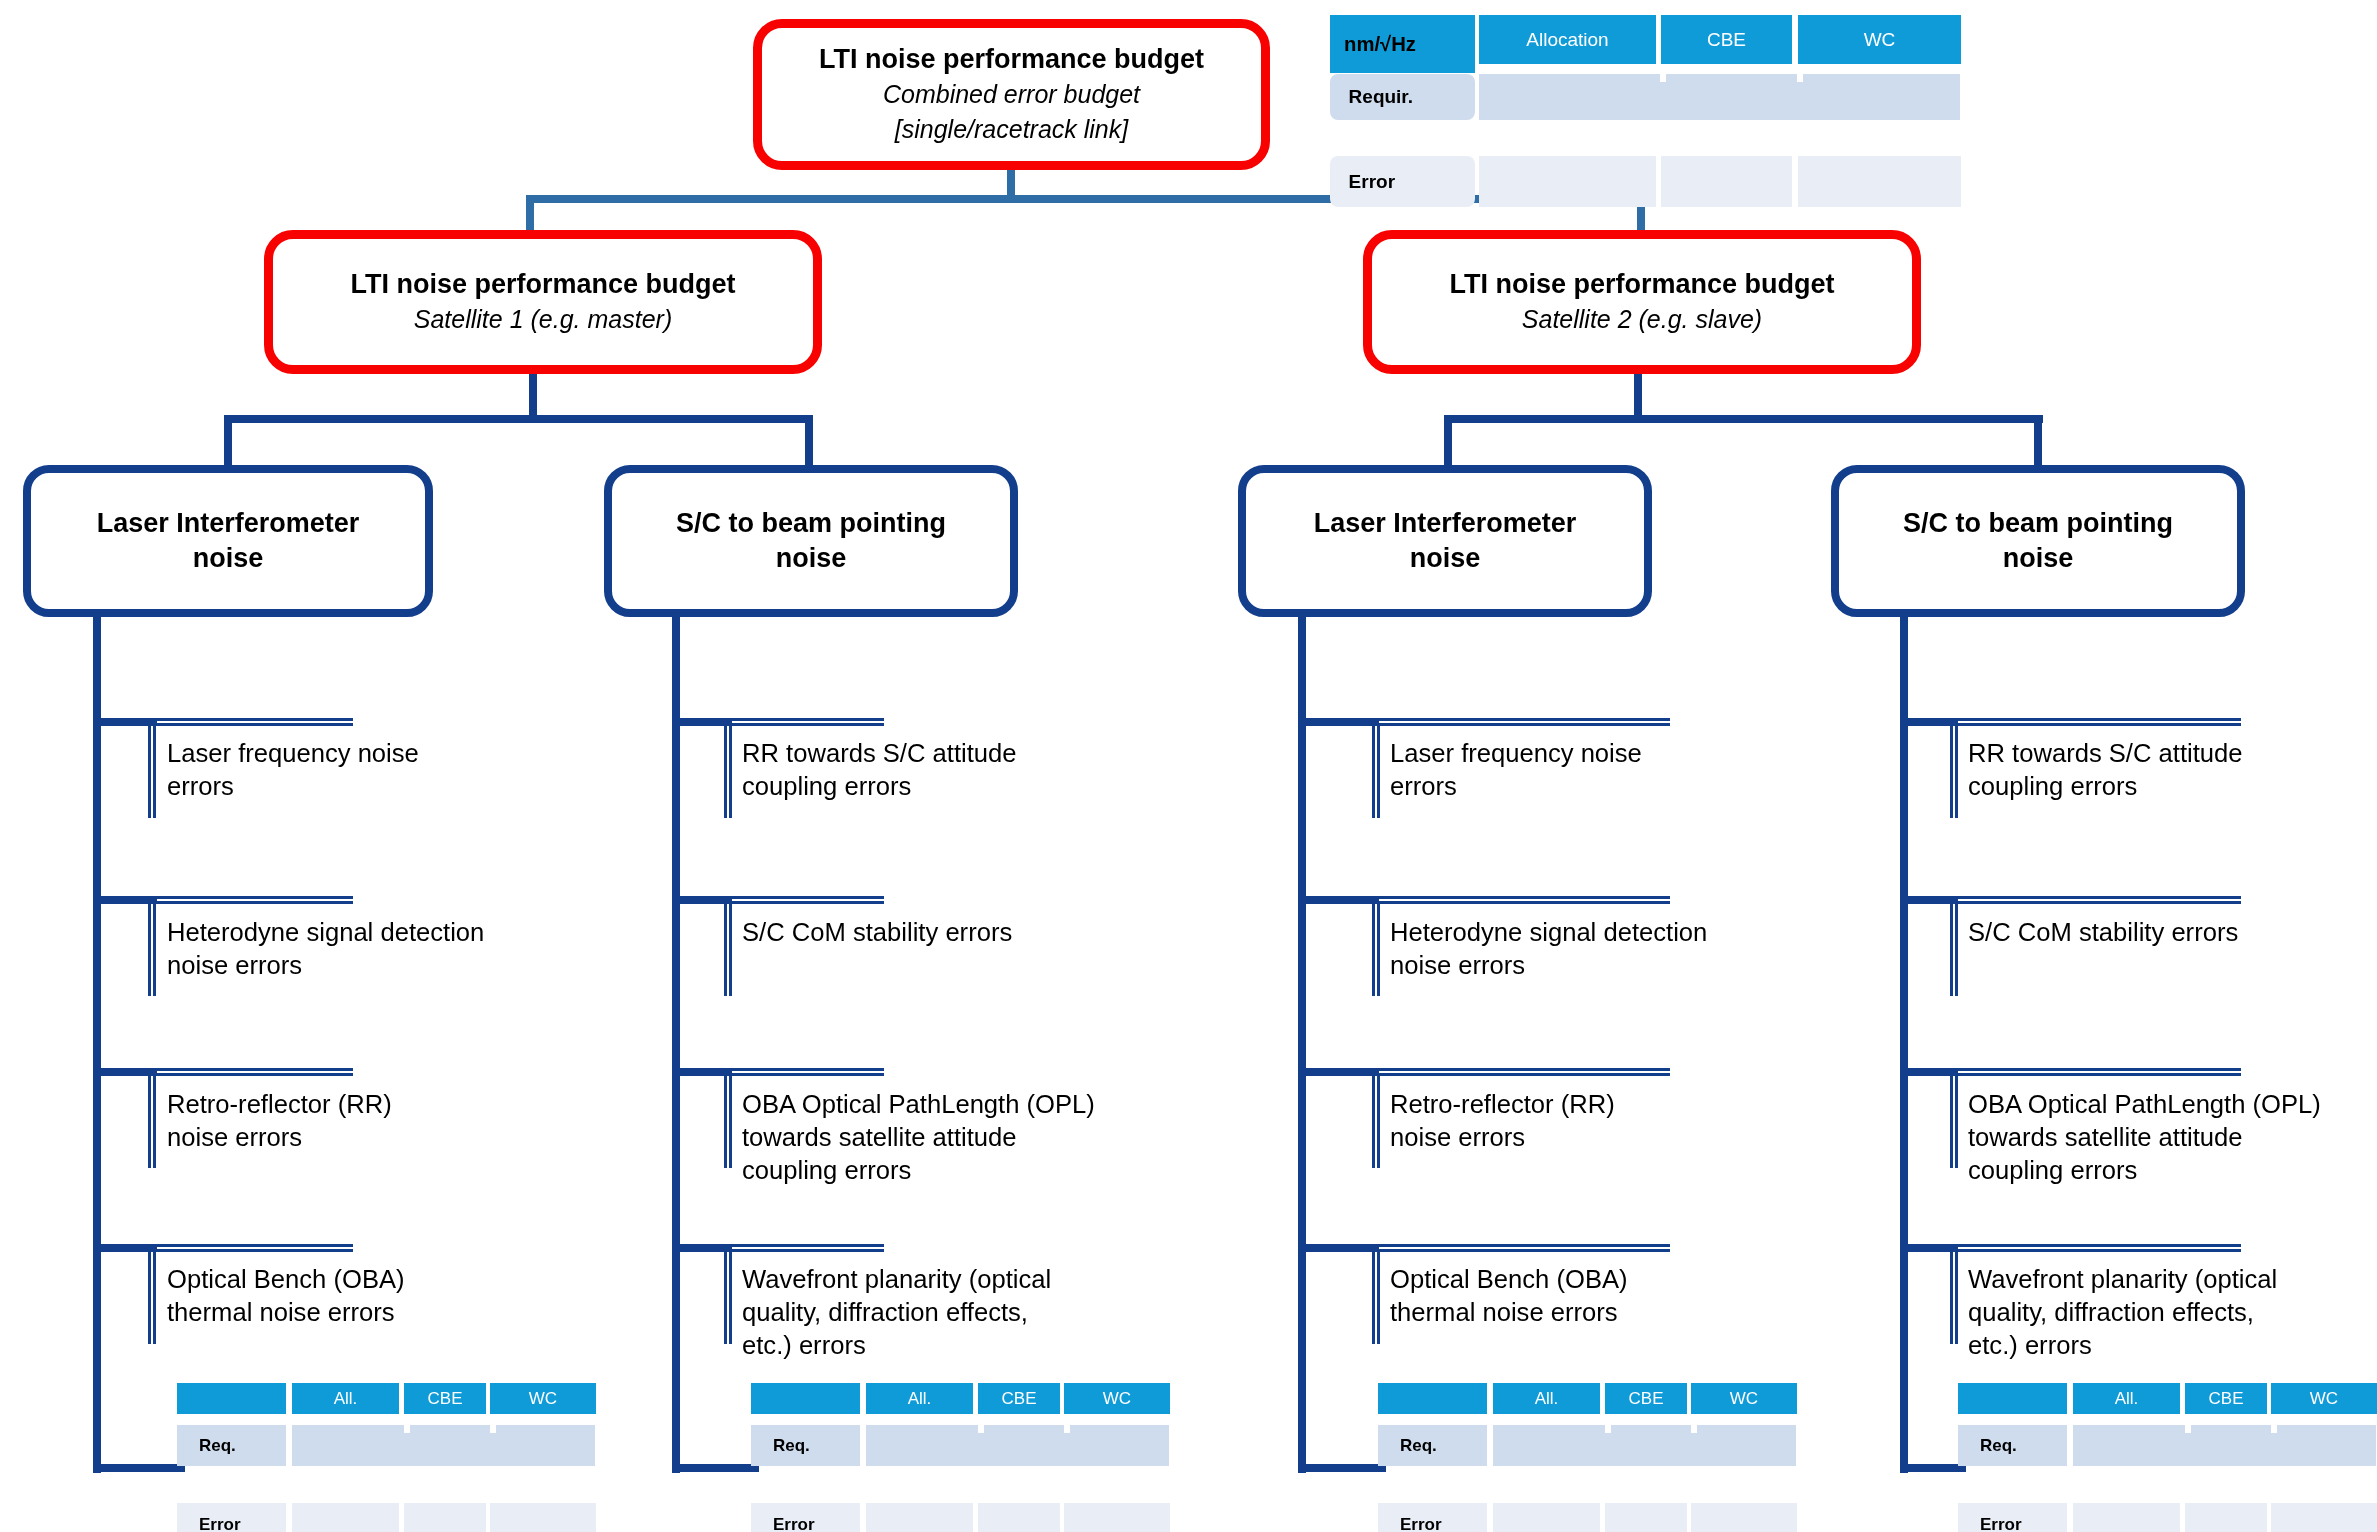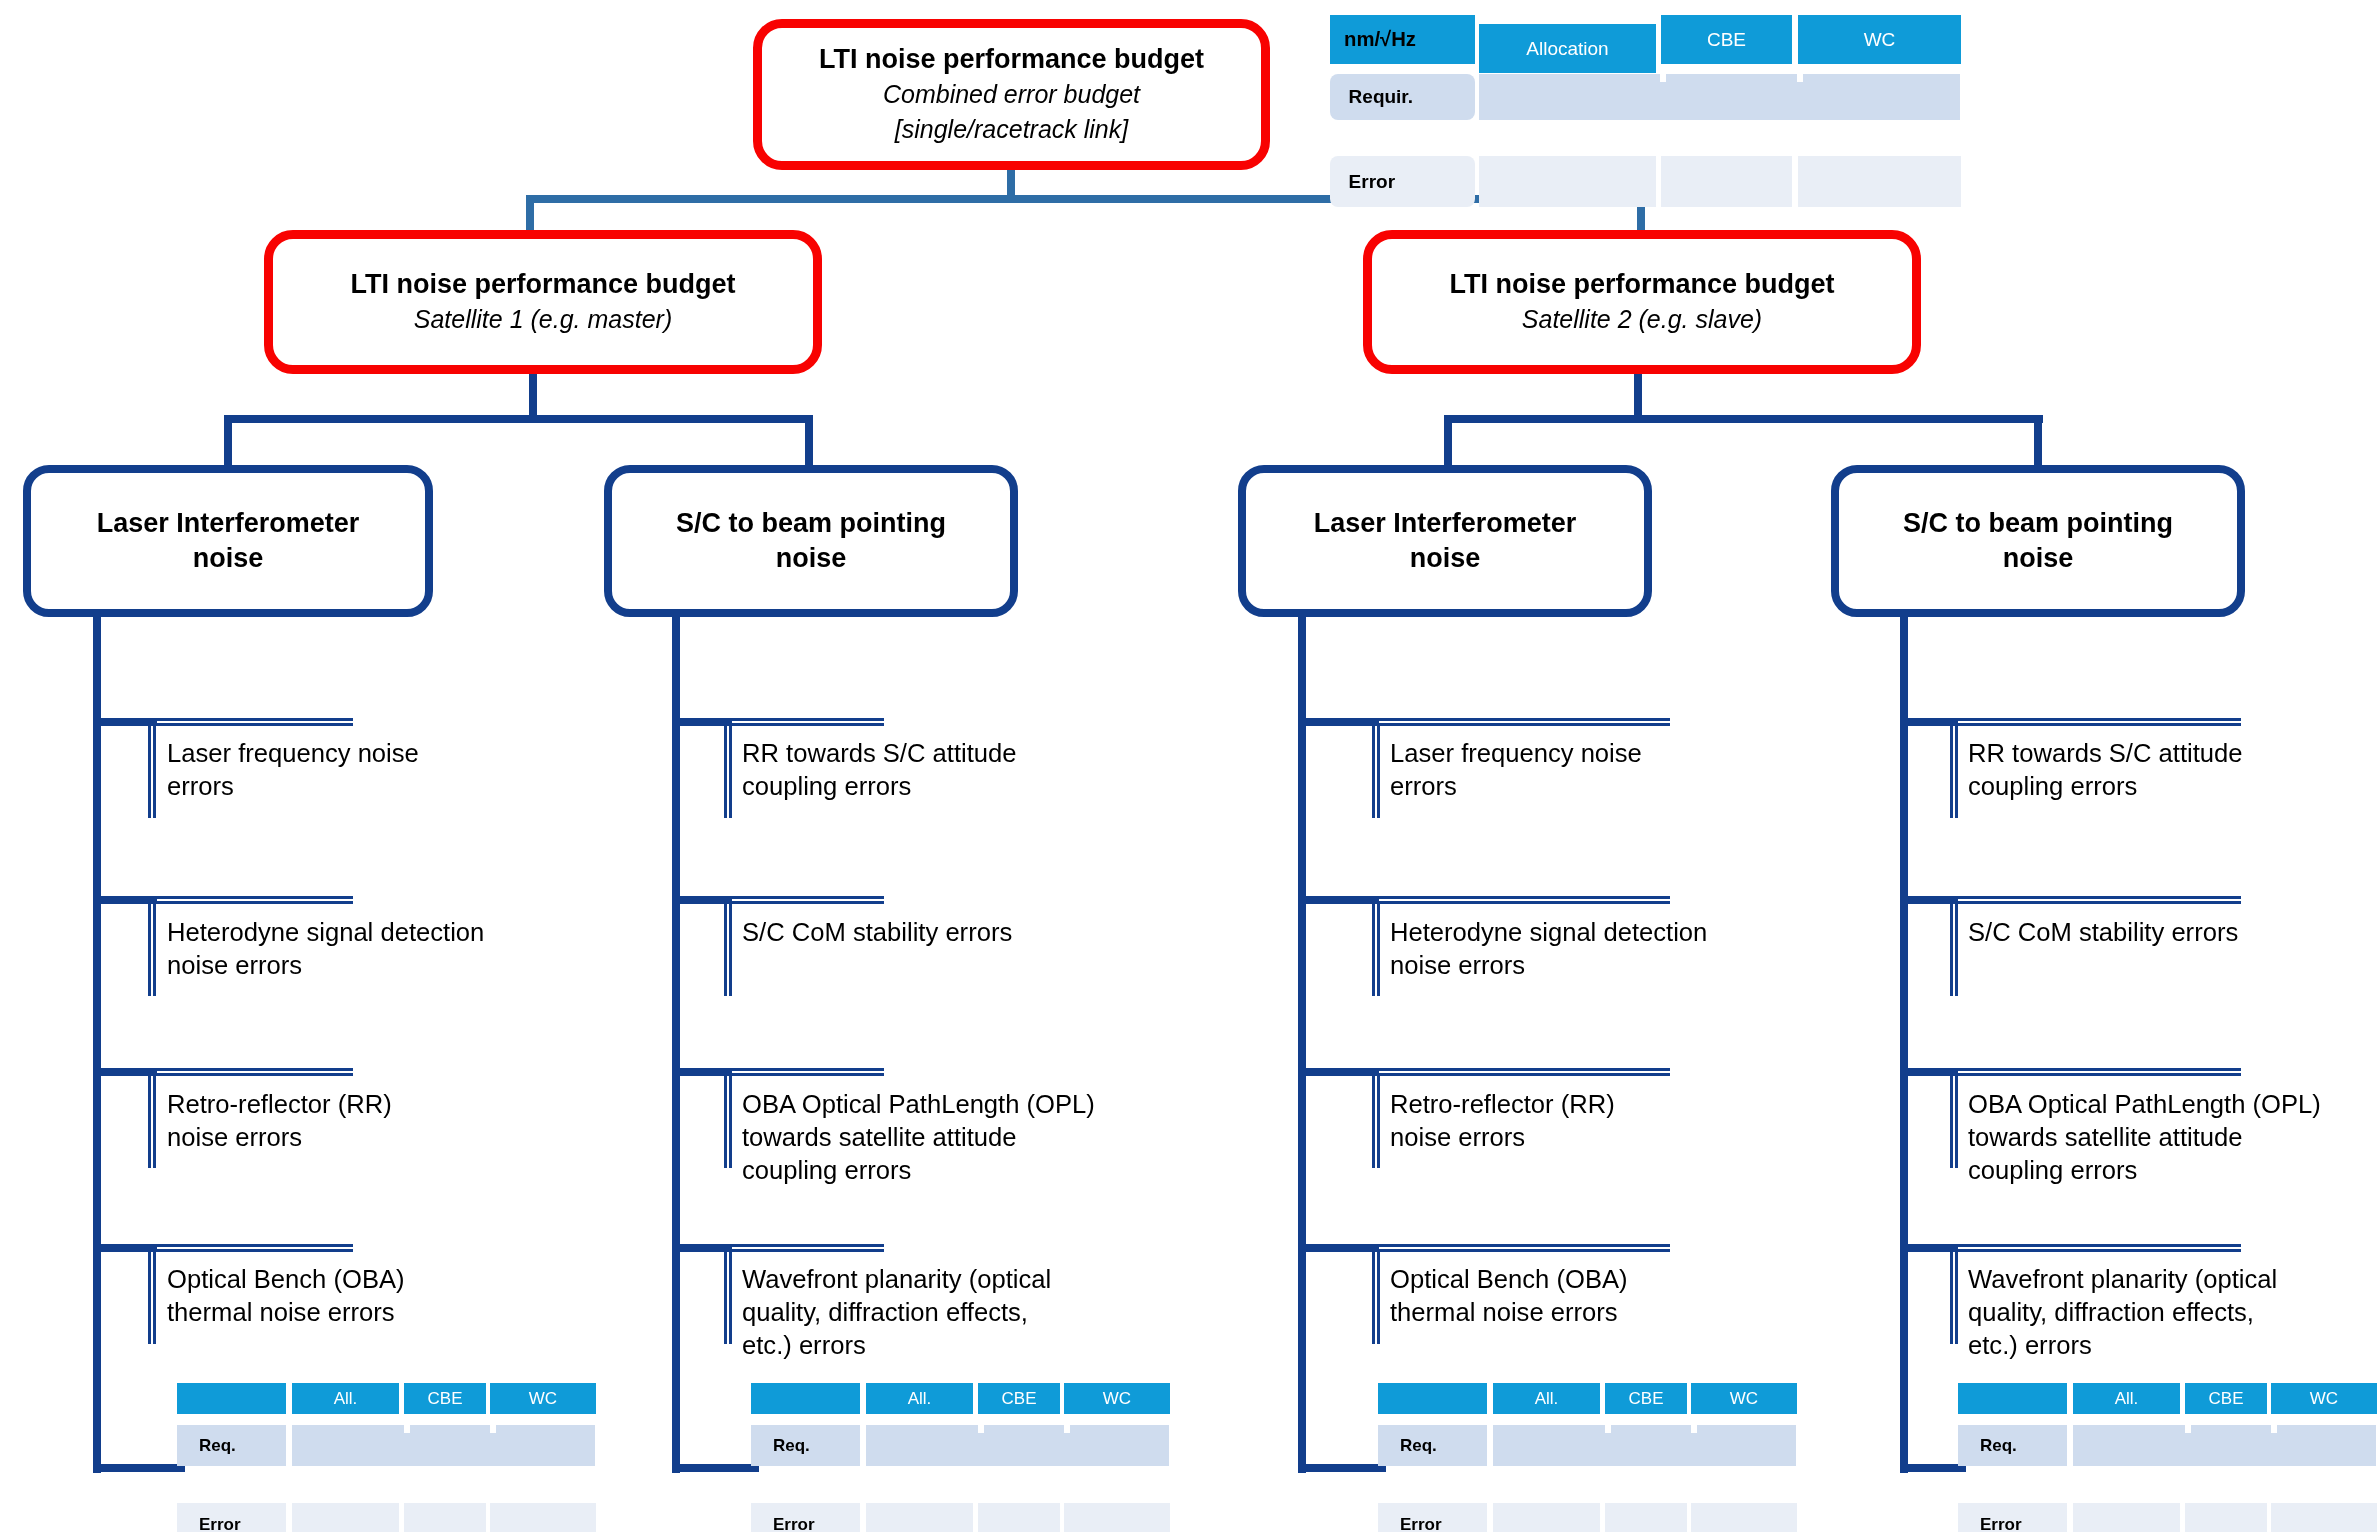--- a/index.html
+++ b/index.html
@@ -64,22 +64,22 @@
   <div class="line navy-l" style="left:1444px;top:415px;width:8.1px;height:52px;"></div>
   <div class="line navy-l" style="left:2034px;top:415px;width:8.1px;height:52px;"></div>
 
   <div class="box box-red" style="left:753px;top:19px;width:517px;height:151px;">
     <span class="bt">LTI noise performance budget</span>
     <span class="bi">Combined error budget</span>
     <span class="bi">[single/racetrack link]</span>
   </div>
 
   <div class="tbl tbl-big" style="left:1330px;top:15px;width:631px;height:160px;">
-    <div class="cell hd-first" style="left:0;top:0;width:145px;height:49px;">nm/√Hz</div>
-    <div class="cell hd" style="left:149px;top:9px;width:177px;height:49px;">Allocation</div>
+    <div class="cell hd-first" style="left:0;top:0;width:145px;height:58px;">nm/√Hz</div>
+    <div class="cell hd" style="left:149px;top:0;width:177px;height:49px;">Allocation</div>
     <div class="cell hd" style="left:331px;top:0;width:131px;height:49px;">CBE</div>
     <div class="cell hd" style="left:468px;top:0;width:163px;height:49px;">WC</div>
 
     <div class="cell req lbl" style="left:0;top:59px;width:145px;height:46px;">Requir.</div>
     <div class="cell req" style="left:149px;top:59px;width:481px;height:46px;">
       <span class="notch" style="left:181px;"></span>
       <span class="notch" style="left:318px;"></span>
     </div>
 
     <div class="cell err lbl" style="left:0;top:109px;width:145px;height:51px;">Error</div>

